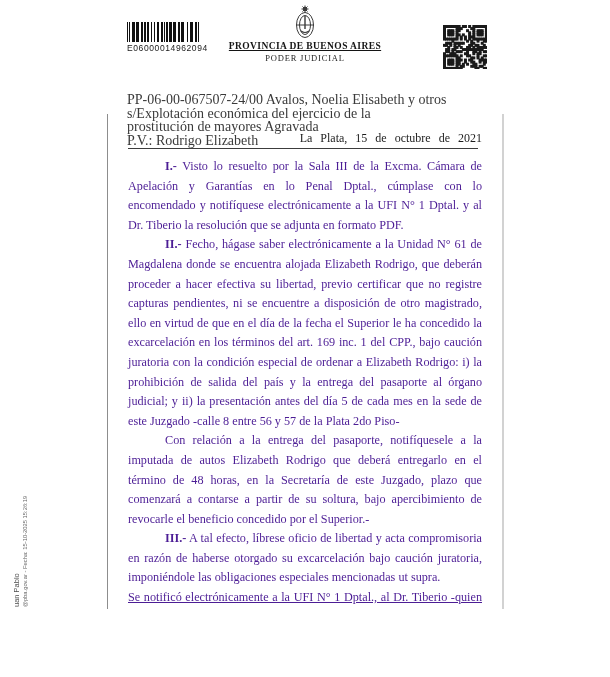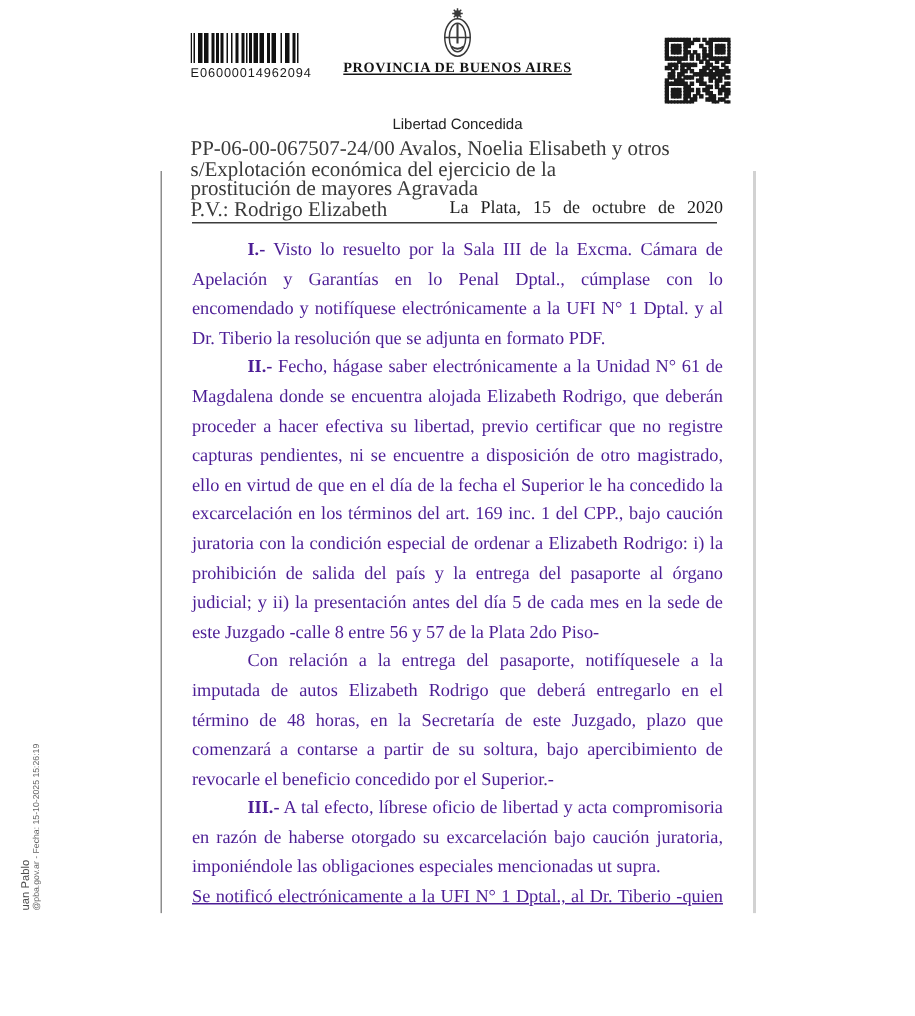--- a/index.html
+++ b/index.html
@@ -126,20 +126,21 @@
       <line x1="13.5" y1="1.5" x2="8.5" y2="6.5"></line>
       <ellipse cx="11" cy="20" rx="8.5" ry="12.5"></ellipse>
       <ellipse cx="11" cy="20" rx="5.5" ry="9.5"></ellipse>
       <line x1="2.5" y1="20" x2="19.5" y2="20"></line>
       <line x1="11" y1="11" x2="11" y2="24" stroke-width="1.4"></line>
       <path d="M7 26 Q11 29 15 26" stroke-width="1.2"></path>
     </g>
   </svg>
 
   <div class="org-name">PROVINCIA DE BUENOS AIRES</div>
+  <div class="org-sub">PODER JUDICIAL</div>
 
   <svg class="qr" width="44" height="44" xmlns="http://www.w3.org/2000/svg">
       <rect x="0.00" y="0.00" width="3" height="3" fill="#1a1a1a"></rect>
       <rect x="2.10" y="0.00" width="3" height="3" fill="#1a1a1a"></rect>
       <rect x="4.19" y="0.00" width="3" height="3" fill="#1a1a1a"></rect>
       <rect x="6.29" y="0.00" width="3" height="3" fill="#1a1a1a"></rect>
       <rect x="8.38" y="0.00" width="3" height="3" fill="#1a1a1a"></rect>
       <rect x="10.48" y="0.00" width="3" height="3" fill="#1a1a1a"></rect>
       <rect x="12.57" y="0.00" width="3" height="3" fill="#1a1a1a"></rect>
       <rect x="14.67" y="0.00" width="3" height="3" fill="#1a1a1a"></rect>
@@ -369,29 +370,28 @@
       <rect x="10.48" y="41.90" width="3" height="3" fill="#1a1a1a"></rect>
       <rect x="12.57" y="41.90" width="3" height="3" fill="#1a1a1a"></rect>
       <rect x="14.67" y="41.90" width="3" height="3" fill="#1a1a1a"></rect>
       <rect x="16.76" y="41.90" width="3" height="3" fill="#1a1a1a"></rect>
       <rect x="31.43" y="41.90" width="3" height="3" fill="#1a1a1a"></rect>
       <rect x="33.52" y="41.90" width="3" height="3" fill="#1a1a1a"></rect>
       <rect x="39.81" y="41.90" width="3" height="3" fill="#1a1a1a"></rect>
       <rect x="41.90" y="41.90" width="3" height="3" fill="#1a1a1a"></rect>
     </svg>
 
-  <div class="doc-title">Libertad Concedida</div>
 
   <div class="caption">
     <div>PP-06-00-067507-24/00 Avalos, Noelia Elisabeth y otros s/Explotación económica del ejercicio de la</div>
     <div>prostitución de mayores Agravada</div>
     <div>P.V.: Rodrigo Elizabeth</div>
   </div>
 
-  <div class="dateline">La Plata, 15 de octubre de 2020</div>
+  <div class="dateline">La Plata, 15 de octubre de 2021</div>
 
   <div class="rule"></div>
   <div class="border-left"></div>
   <div class="border-right"></div>
 
   <div class="body-text">
     <p><span class="marker">I.-</span><span> Visto lo resuelto por la Sala III de la Excma. Cámara de Apelación y Garantías en lo Penal Dptal., cúmplase con lo encomendado y notifíquese electrónicamente a la UFI N° 1 Dptal. y al Dr. Tiberio la resolución que se adjunta en formato PDF.</span></p>
     <p><span class="marker">II.-</span><span> Fecho, hágase saber electrónicamente a la Unidad N° 61 de Magdalena donde se encuentra alojada Elizabeth Rodrigo, que deberán proceder a hacer efectiva su libertad, previo certificar que no registre capturas pendientes, ni se encuentre a disposición de otro magistrado, ello en virtud de que en el día de la fecha el Superior le ha concedido la excarcelación en los términos del art. 169 inc. 1 del CPP., bajo caución juratoria con la condición especial de ordenar a Elizabeth Rodrigo: i) la prohibición de salida del país y la entrega del pasaporte al órgano judicial; y ii) la presentación antes del día 5 de cada mes en la sede de este Juzgado -calle 8 entre 56 y 57 de la Plata 2do Piso-</span></p>
     <p><span class="marker"></span><span>Con relación a la entrega del pasaporte, notifíquesele a la imputada de autos Elizabeth Rodrigo que deberá entregarlo en el término de 48 horas, en la Secretaría de este Juzgado, plazo que comenzará a contarse a partir de su soltura, bajo apercibimiento de revocarle el beneficio concedido por el Superior.-</span></p>
     <p><span class="marker">III.-</span><span> A tal efecto, líbrese oficio de libertad y acta compromisoria en razón de haberse otorgado su excarcelación bajo caución juratoria, imponiéndole las obligaciones especiales mencionadas ut supra.</span></p>

